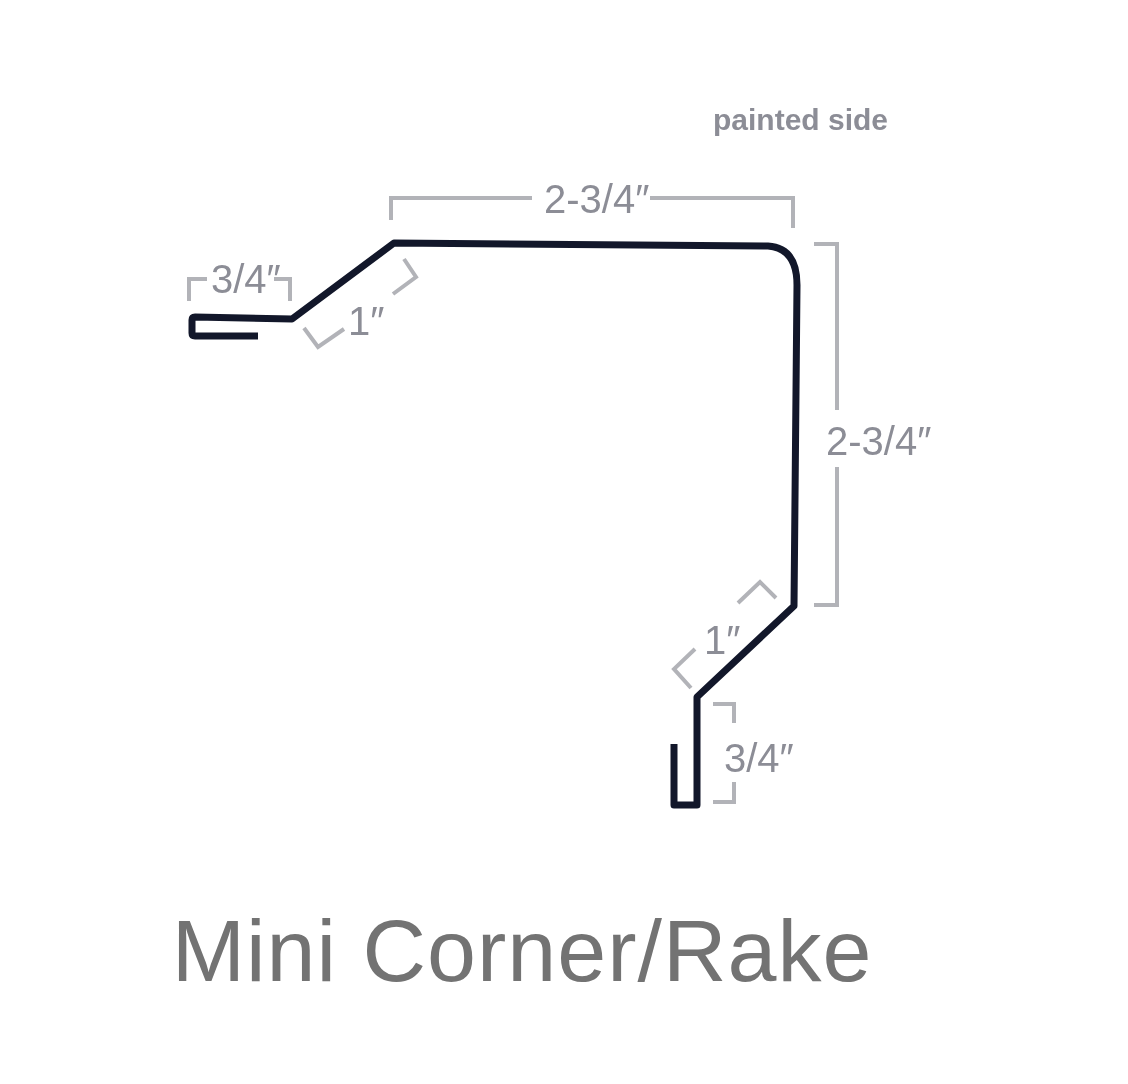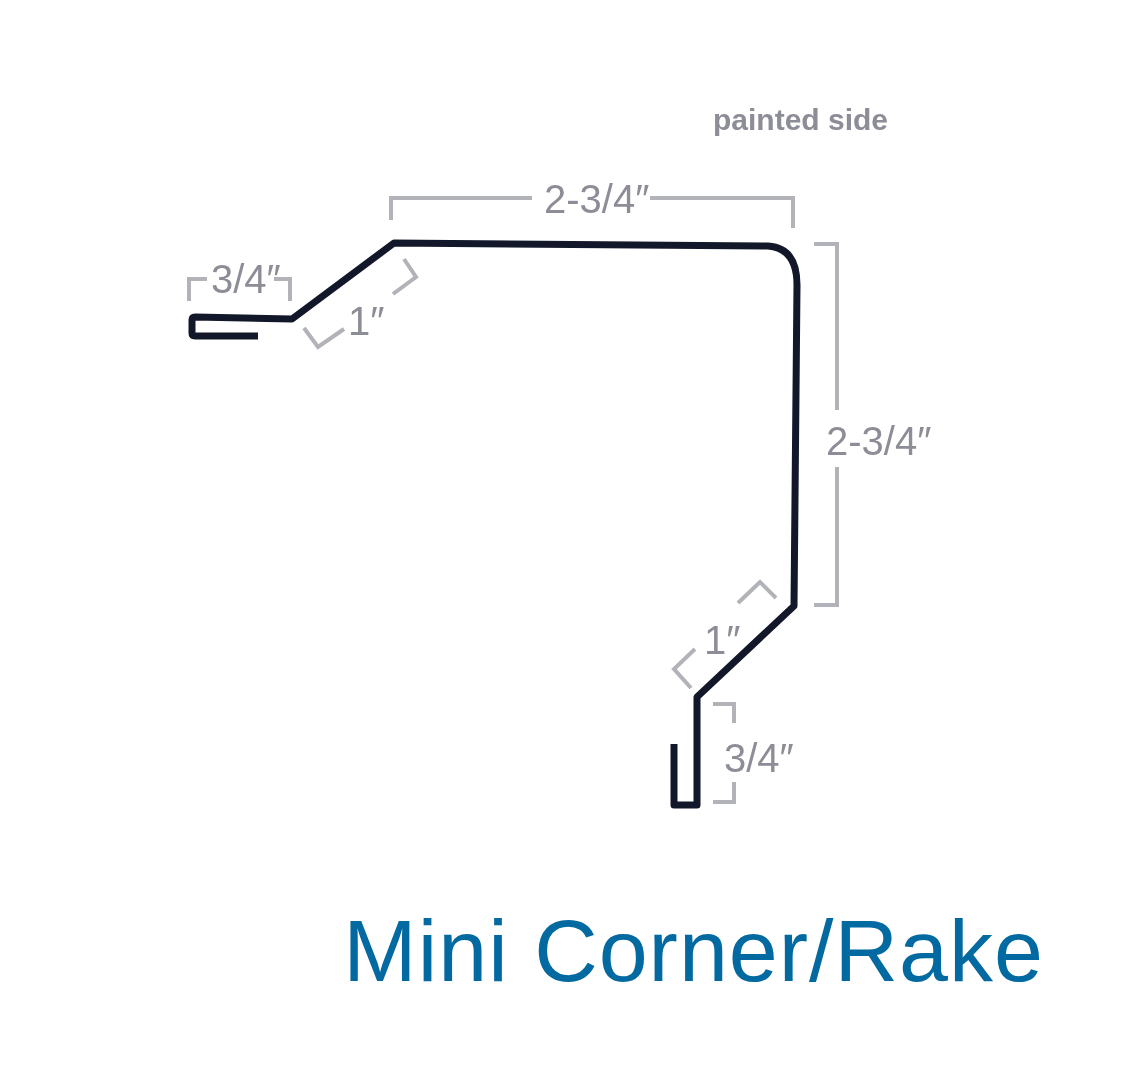--- a/index.html
+++ b/index.html
@@ -3,22 +3,22 @@
   <meta charset="utf-8">
   <style>
     html, body { margin: 0; padding: 0; background: #ffffff; }
     body { width: 1128px; height: 1084px; position: relative; overflow: hidden; }
     .diagram { position: absolute; left: 0; top: 0; width: 1128px; height: 1084px; }
     .profile { fill: none; stroke: #12172a; stroke-width: 7; stroke-linejoin: round; stroke-linecap: butt; }
     .dim { fill: none; stroke: #b2b3b8; stroke-width: 4; }
     .dim-text { font-family: "Liberation Sans", sans-serif; fill: #8c8d96; font-size: 40px; }
     .dim-text-sm { font-family: "Liberation Sans", sans-serif; fill: #8c8d96; font-size: 30px; font-weight: bold; }
     .title {
-      position: absolute; left: 0; width: 1044px; top: 900px; text-align: right;
-      font-family: "Liberation Sans", sans-serif; font-size: 88px; color: #0369a1;
+      position: absolute; left: 0; width: 1044px; top: 900px; text-align: center;
+      font-family: "Liberation Sans", sans-serif; font-size: 88px; color: #737373;
       letter-spacing: 1px;
     }
   </style>
 </head>
 <body>
 
 <svg class="diagram" viewBox="0 0 1128 1084" xmlns="http://www.w3.org/2000/svg">
 
   <path class="profile" d="M258,336 L195,336 Q192,336 192,333 L192,320 Q192,317 195,317 L292,319 L394,243 L768,246 Q797,248 797,285 L794,606 L697,697 L697,805 L674,805 L674,744"></path>
 

